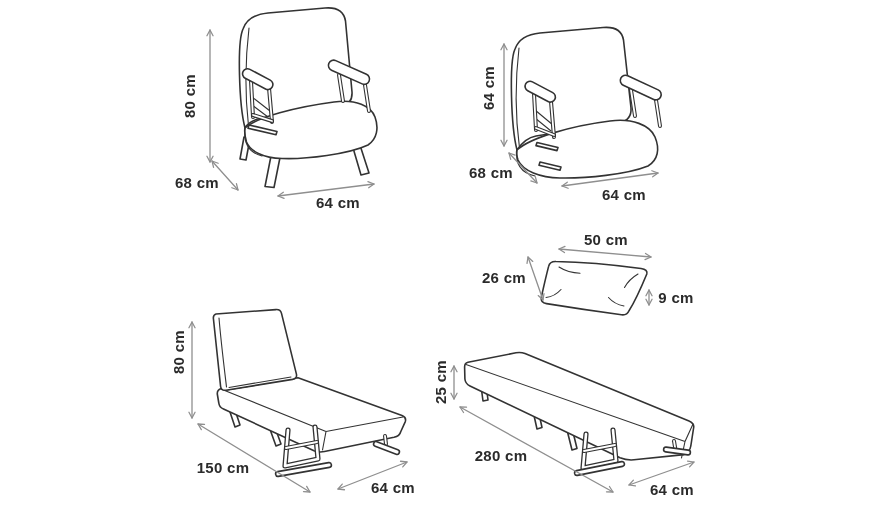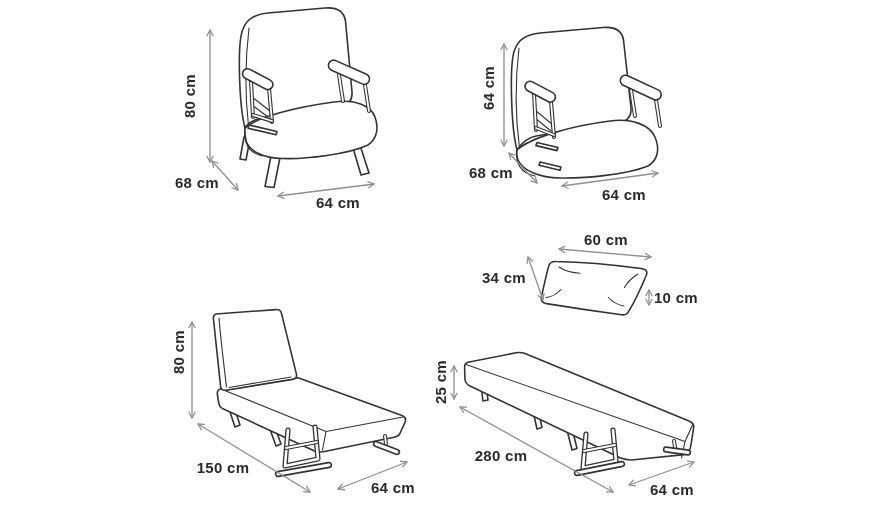--- a/index.html
+++ b/index.html
@@ -218,23 +218,23 @@
   </svg>
 
   <span class="dim vert" style="left:189px;top:96px">80 cm</span>
   <span class="dim" style="left:197px;top:182px">68 cm</span>
   <span class="dim" style="left:338px;top:202px">64 cm</span>
 
   <span class="dim vert" style="left:488px;top:88px">64 cm</span>
   <span class="dim" style="left:491px;top:172px">68 cm</span>
   <span class="dim" style="left:624px;top:194px">64 cm</span>
 
-  <span class="dim" style="left:606px;top:239px">60 cm</span>
-  <span class="dim" style="left:504px;top:277px">34 cm</span>
-  <span class="dim" style="left:676px;top:297px">10 cm</span>
+  <span class="dim" style="left:606px;top:239px">50 cm</span>
+  <span class="dim" style="left:504px;top:277px">26 cm</span>
+  <span class="dim" style="left:676px;top:297px">9 cm</span>
 
   <span class="dim vert" style="left:178px;top:352px">80 cm</span>
   <span class="dim" style="left:223px;top:467px">150 cm</span>
   <span class="dim" style="left:393px;top:487px">64 cm</span>
 
   <span class="dim vert" style="left:440px;top:382px">25 cm</span>
   <span class="dim" style="left:501px;top:455px">280 cm</span>
   <span class="dim" style="left:672px;top:489px">64 cm</span>
 
 </div>

